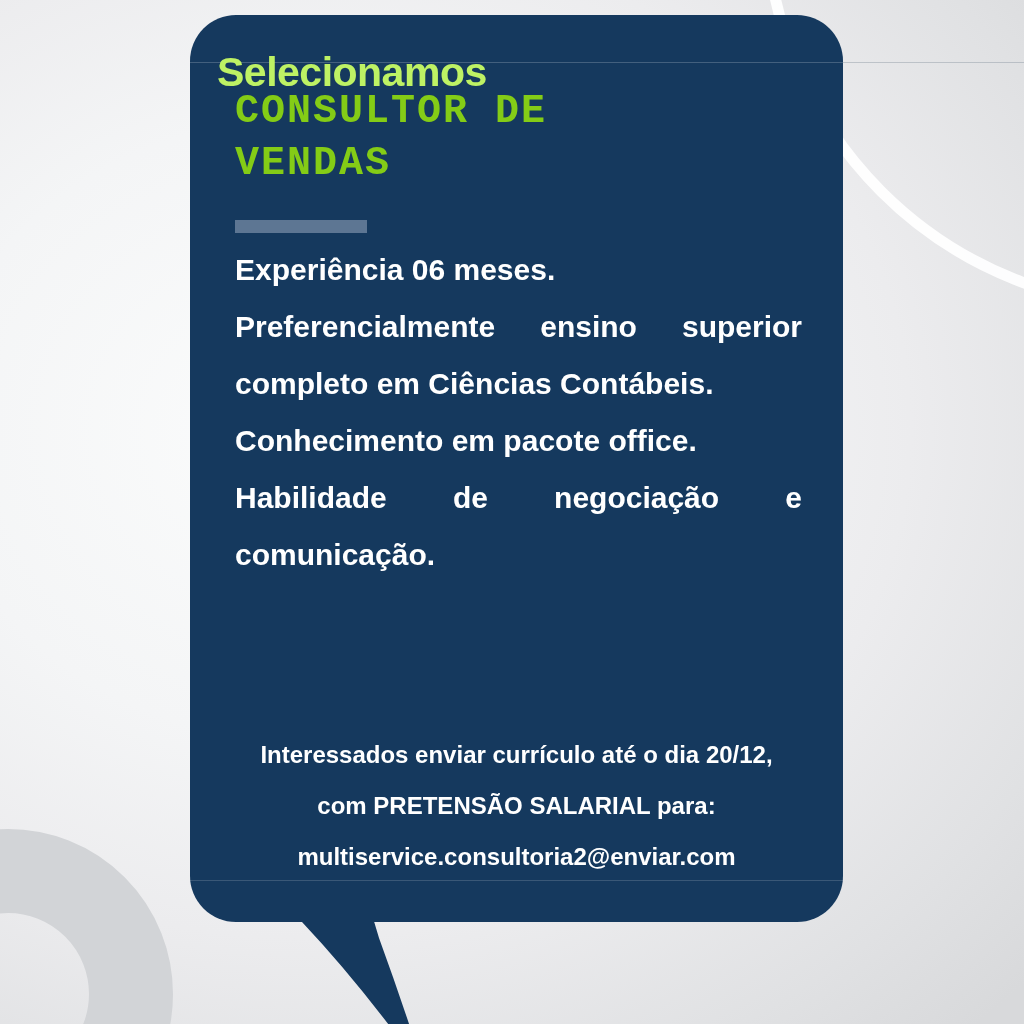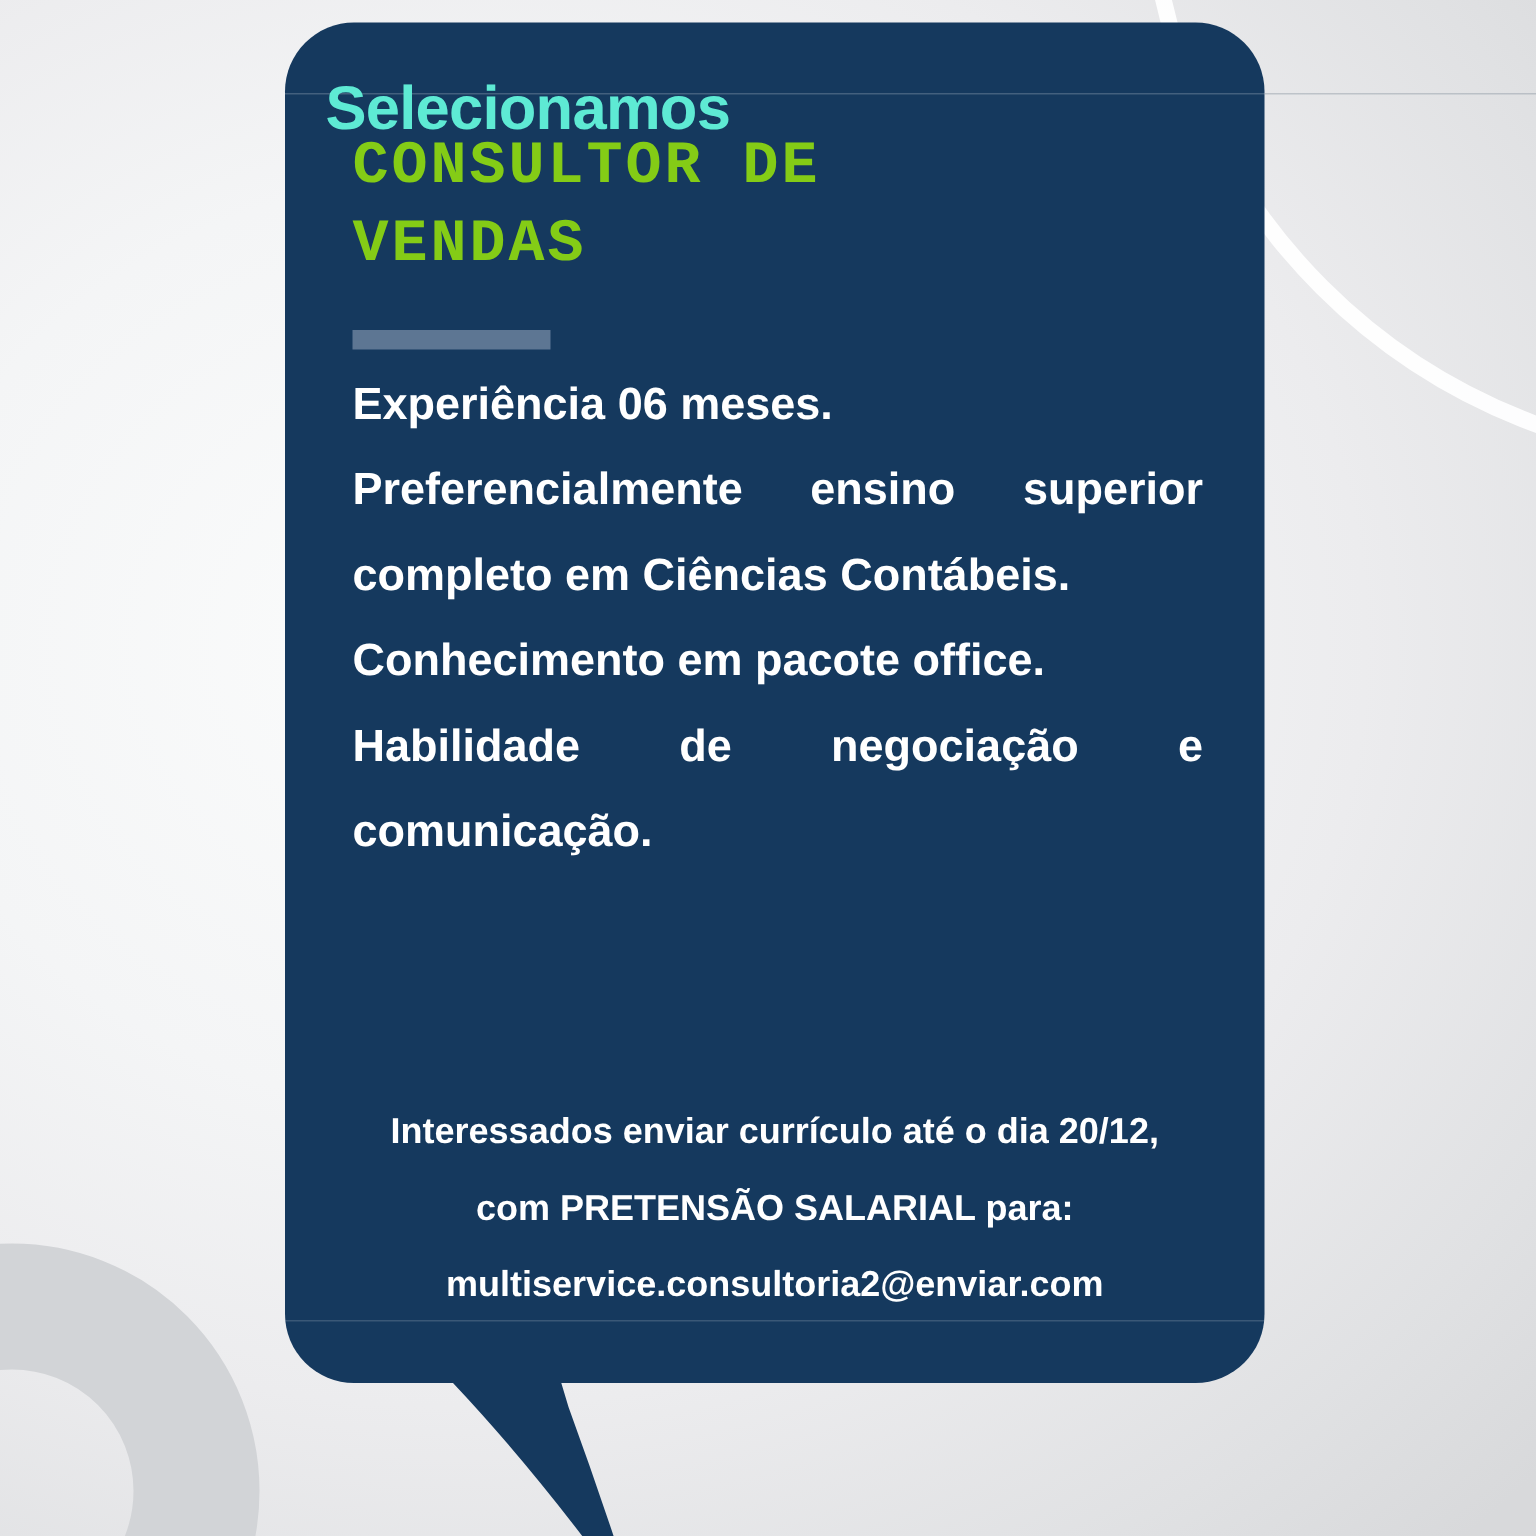--- a/index.html
+++ b/index.html
@@ -22,21 +22,21 @@
   }
   .rule{position:absolute;height:1px;background:rgba(255,255,255,0.20);}
   .rule-top-on-card{left:0;top:47px;width:100%;}
   .rule-bottom-on-card{left:0;top:865px;width:100%;background:rgba(255,255,255,0.16);}
   .rule-top-off-card{
     position:absolute;left:843px;top:62px;width:181px;height:1px;
     background:rgba(140,150,162,0.45);
   }
   .eyebrow{
     position:absolute;left:27px;top:33px;margin:0;
-    font-size:41px;line-height:48px;font-weight:bold;color:#5eead4;
+    font-size:41px;line-height:48px;font-weight:bold;color:#bef264;
     letter-spacing:-0.5px;white-space:nowrap;
   }
   .job-title{
     position:absolute;left:45px;top:71px;margin:0;
     font-size:40px;line-height:52px;font-weight:bold;color:#84cc16;
     letter-spacing:2px;
     font-family:Liberation Mono, monospace;
   }
   .divider{
     position:absolute;left:45px;top:205px;width:132px;height:13px;

